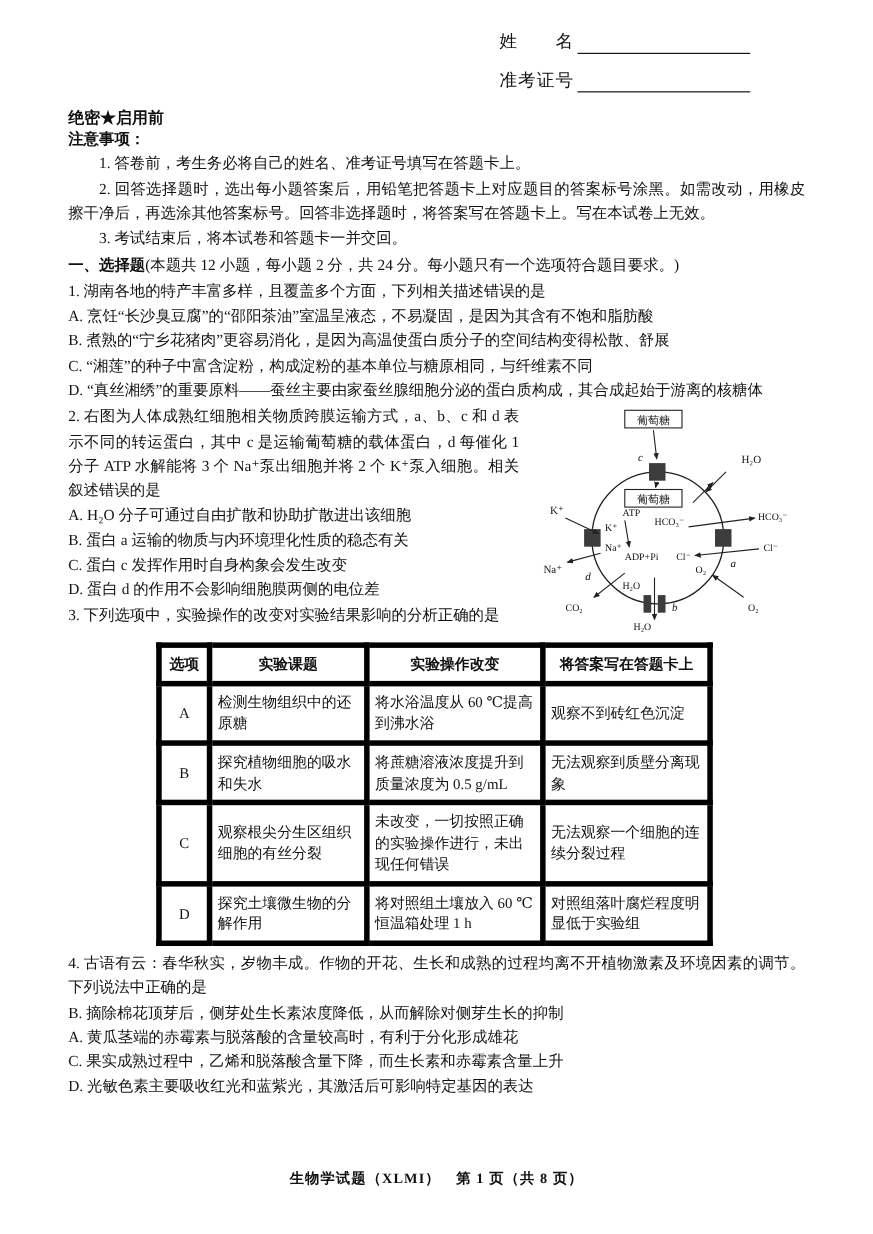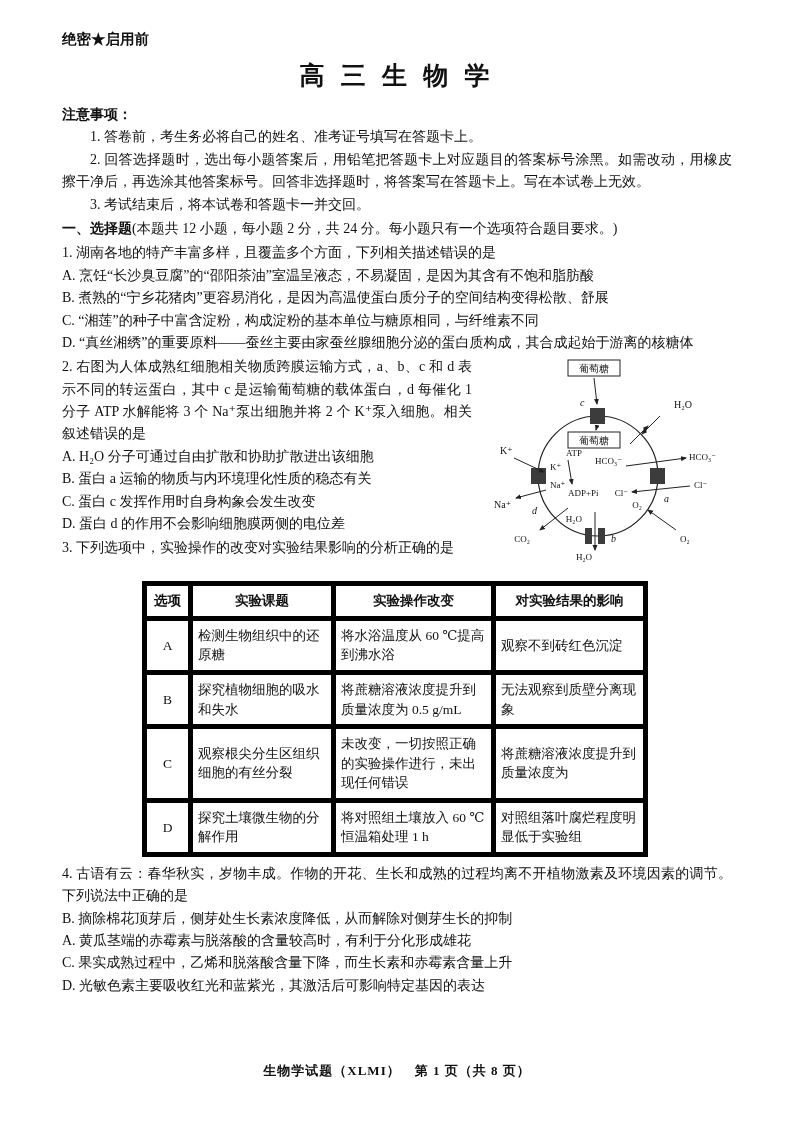--- a/index.html
+++ b/index.html
@@ -24,44 +24,53 @@
   .notes-head { font-size:14px; font-weight:bold; line-height:1.6; }
   p.txt { font-size:14px; line-height:1.6; text-align:justify; }
   .note { text-indent:2em; }
 
   .section-head { margin-top:2px; font-size:14px; line-height:1.6; }
   .section-head b { font-weight:bold; }
 
   .q { font-size:14px; line-height:1.6; margin-top:2px; }
   .q p { text-align:justify; }
 
-  .diagram { float:right; width:252px; margin:2px 0 12px 8px; }
+  .diagram { float:right; width:252px; margin:2px 0 2px 8px; }
   .diagram svg { display:block; }
   .clear { clear:both; }
 
   table.exp { border-collapse:collapse; margin:6px 0 6px 80px; font-size:13.5px; line-height:1.45; }
   table.exp th, table.exp td { border:5px solid #000000; padding:5px 5px; vertical-align:middle; }
   table.exp th { font-weight:bold; text-align:center; }
   .c1 { width:46px; text-align:center; }
   .c2 { width:143px; }
   .c3 { width:160px;margin-left:36px; }
   .c4 { width:152px; }
 
   .footer { position:absolute; left:0; bottom:42px; width:100%; text-align:center;
             font-size:13px; font-weight:bold; letter-spacing:1px; }
 </style>
 </head>
 <body>
 
 <div class="page">
 
+  <div class="head-fields">
+    <div class="frow">
+      <span class="lbl">姓　　名</span>
+      <span class="blank"></span>
+    </div>
+    <div class="frow">
+      <span class="lbl">准考证号</span>
+      <span class="blank"></span>
+    </div>
+  </div>
 
   <div class="secret">绝密★启用前</div>
 
-  <h1 class="title">高 三 生 物 学</h1>
 
   <div class="notes">
     <div class="notes-head">注意事项：</div>
     <p class="txt note">1. 答卷前，考生务必将自己的姓名、准考证号填写在答题卡上。</p>
     <p class="txt note">2. 回答选择题时，选出每小题答案后，用铅笔把答题卡上对应题目的答案标号涂黑。如需改动，用橡皮擦干净后，再选涂其他答案标号。回答非选择题时，将答案写在答题卡上。写在本试卷上无效。</p>
     <p class="txt note">3. 考试结束后，将本试卷和答题卡一并交回。</p>
   </div>
 
   <p class="section-head"><b>一、选择题</b><span>(本题共 12 小题，每小题 2 分，共 24 分。每小题只有一个选项符合题目要求。)</span></p>
 
@@ -143,41 +152,41 @@
 
   <div class="q">
     <p>3. 下列选项中，实验操作的改变对实验结果影响的分析正确的是</p>
     <div class="clear"></div>
     <table class="exp">
       <thead>
         <tr>
           <th class="c1">选项</th>
           <th class="c2">实验课题</th>
           <th class="c3">实验操作改变</th>
-          <th class="c4">对实验结果的影响</th>
+          <th class="c4">将答案写在答题卡上</th>
         </tr>
       </thead>
       <tbody>
         <tr>
           <td class="c1">A</td>
           <td class="c2">检测生物组织中的还原糖</td>
           <td class="c3">将水浴温度从 60 ℃提高到沸水浴</td>
           <td class="c4">观察不到砖红色沉淀</td>
         </tr>
         <tr>
           <td class="c1">B</td>
           <td class="c2">探究植物细胞的吸水和失水</td>
           <td class="c3">将蔗糖溶液浓度提升到质量浓度为 0.5 g/mL</td>
           <td class="c4">无法观察到质壁分离现象</td>
         </tr>
         <tr>
           <td class="c1">C</td>
           <td class="c2">观察根尖分生区组织细胞的有丝分裂</td>
           <td class="c3">未改变，一切按照正确的实验操作进行，未出现任何错误</td>
-          <td class="c4">将蔗糖溶液浓度提升到质量浓度为</td>
+          <td class="c4">无法观察一个细胞的连续分裂过程</td>
         </tr>
         <tr>
           <td class="c1">D</td>
           <td class="c2">探究土壤微生物的分解作用</td>
           <td class="c3">将对照组土壤放入 60 ℃恒温箱处理 1 h</td>
           <td class="c4">对照组落叶腐烂程度明显低于实验组</td>
         </tr>
       </tbody>
     </table>
   </div>

